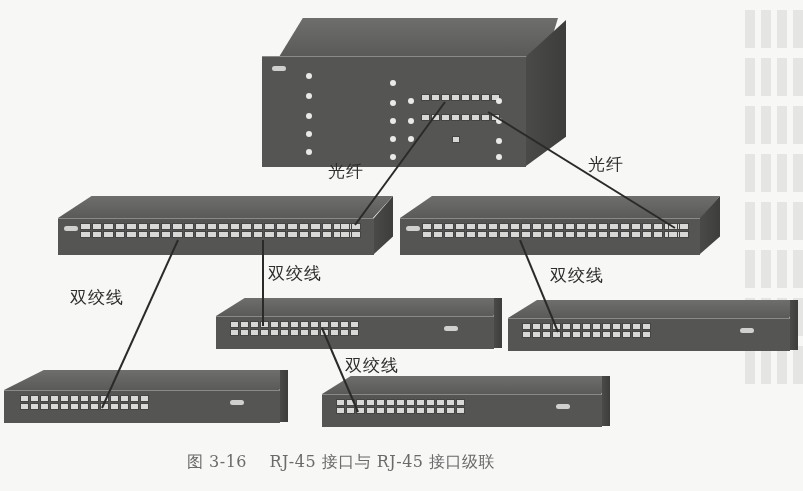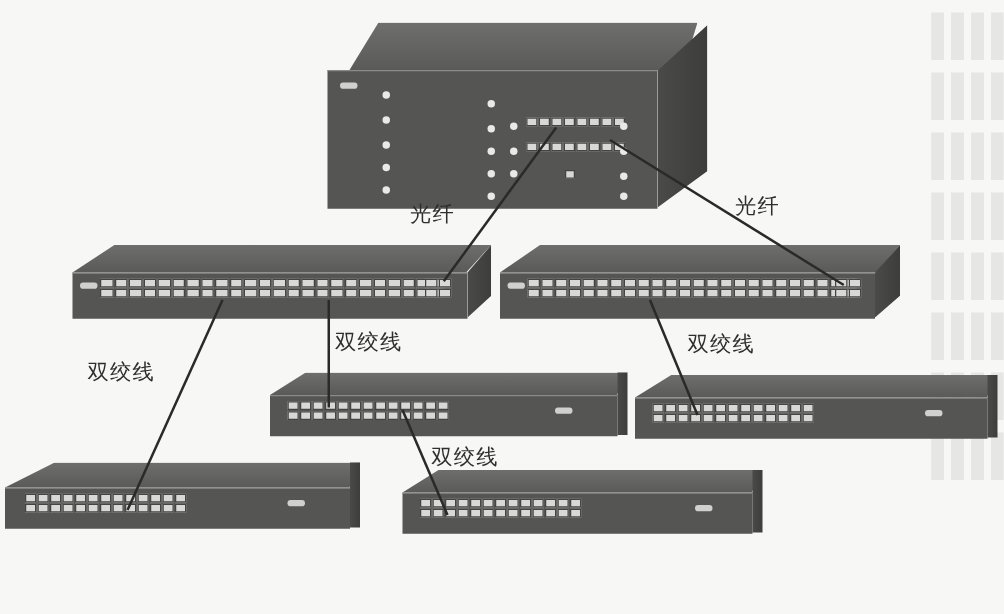--- a/index.html
+++ b/index.html
@@ -370,13 +370,14 @@
     <line x1="520" y1="240" x2="558" y2="332" stroke="#2a2a2a" stroke-width="2"></line>
   </svg>
 
   <div class="label" style="left:328px;top:160px;">光纤</div>
   <div class="label" style="left:588px;top:153px;">光纤</div>
   <div class="label" style="left:70px;top:286px;">双绞线</div>
   <div class="label" style="left:268px;top:262px;">双绞线</div>
   <div class="label" style="left:550px;top:264px;">双绞线</div>
   <div class="label" style="left:345px;top:354px;">双绞线</div>
 
+  <div class="caption">图 3-16    RJ-45 接口与 RJ-45 接口级联</div>
 </div>
 
 </body></html>

